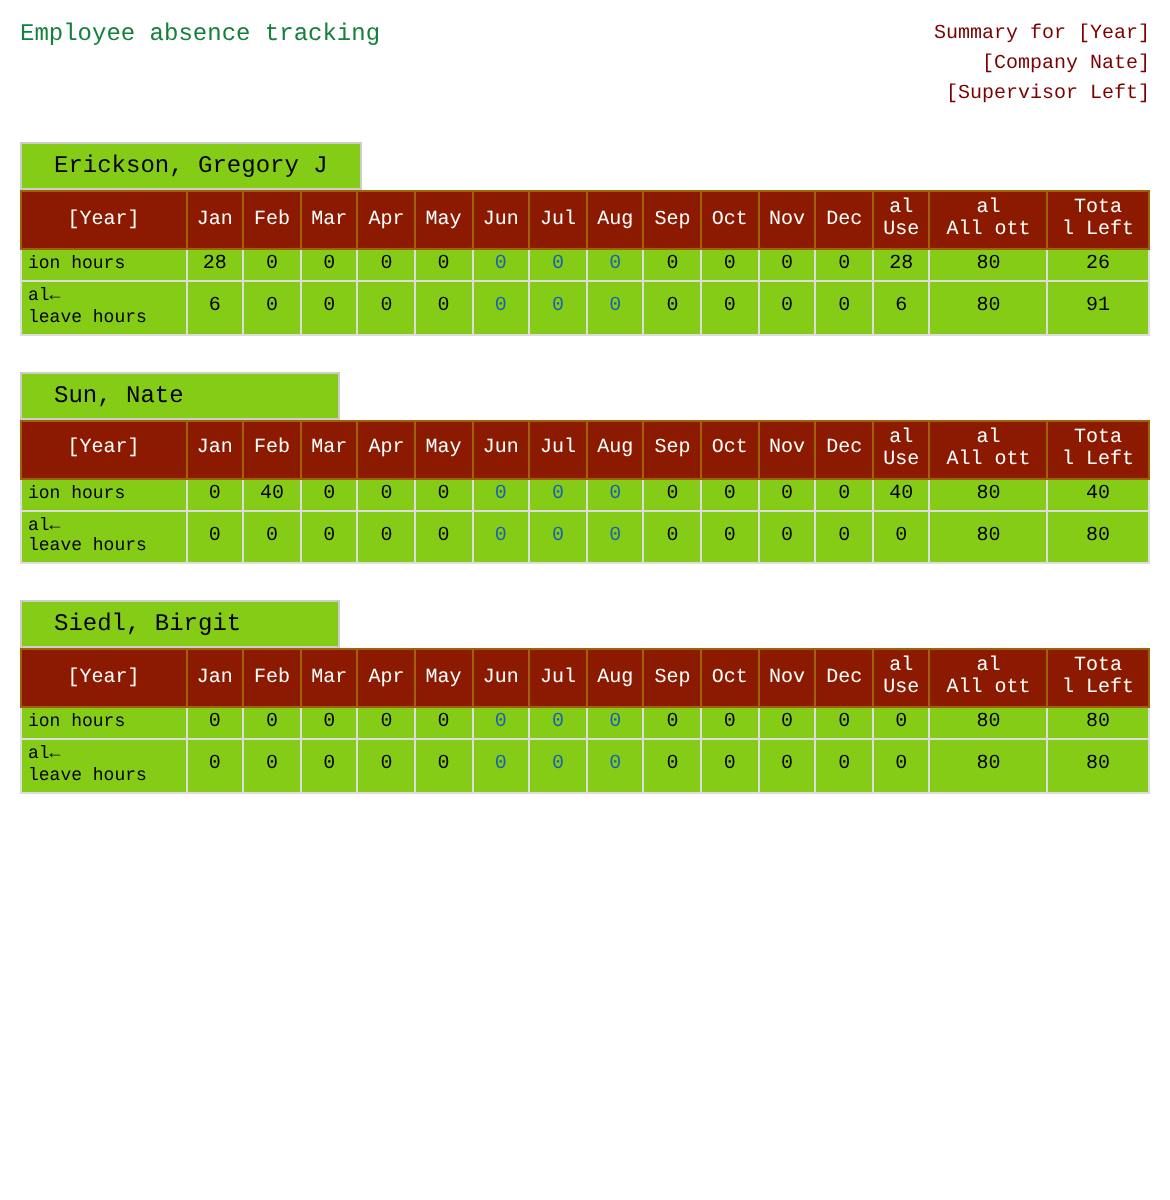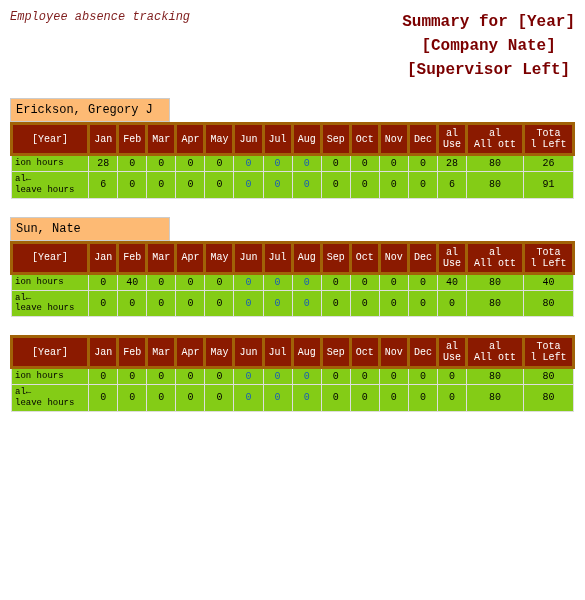--- a/index.html
+++ b/index.html
@@ -10,57 +10,56 @@
       width: 585px;
       min-height: 600px;
       padding: 10px;
     }
     .header-row {
       display: flex;
       justify-content: space-between;
       margin-bottom: 16px;
     }
     .header-left {
-      color: #7f1d1d;
+      color: #15803d;
       font-size: 12px;
-      font-style: italic;
     }
     .header-right {
-      text-align: center;
+      text-align: right;
       color: #7b0000;
-      font-weight: bold;
-      font-size: 16px;
+      font-weight: normal;
+      font-size: 10px;
       line-height: 1.5;
     }
     .employee-section {
       margin-bottom: 18px;
     }
     .employee-name {
-      background: #fdba74;
+      background: #84cc16;
       border: 1px solid #ccc;
-      padding: 4px 5px;
+      padding: 4px 16px;
       font-size: 12px;
       color: #000;
       display: inline-block;
       min-width: 160px;
       margin-bottom: 0px;
     }
     table {
       width: 100%;
       border-collapse: collapse;
       font-size: 10px;
     }
     table thead tr {
       background: #8b1a00;
       color: #fff;
     }
     table thead th {
       padding: 3px 2px;
       text-align: center;
-      border: 3px solid #a16207;
+      border: 1px solid #a16207;
       font-weight: normal;
       font-size: 10px;
       white-space: nowrap;
     }
     table tbody tr {
       background: #84cc16;
     }
     table tbody td {
       padding: 2px 3px;
       text-align: center;
@@ -204,21 +203,21 @@
             <td>0</td>
             <td>0</td>
             <td>0</td>
             <td>0</td>
             <td>0</td>
             <td>80</td>
             <td>80</td>
           </tr>
         </tbody>
       </table></div>
-    <div class="employee-section"><table>
+    <div class="employee-section"><div class="employee-name">Siedl, Birgit</div><table>
         <thead>
           <tr>
             <th>[Year]</th>
             <th>Jan</th>
             <th>Feb</th>
             <th>Mar</th>
             <th>Apr</th>
             <th>May</th>
             <th>Jun</th>
             <th>Jul</th>

